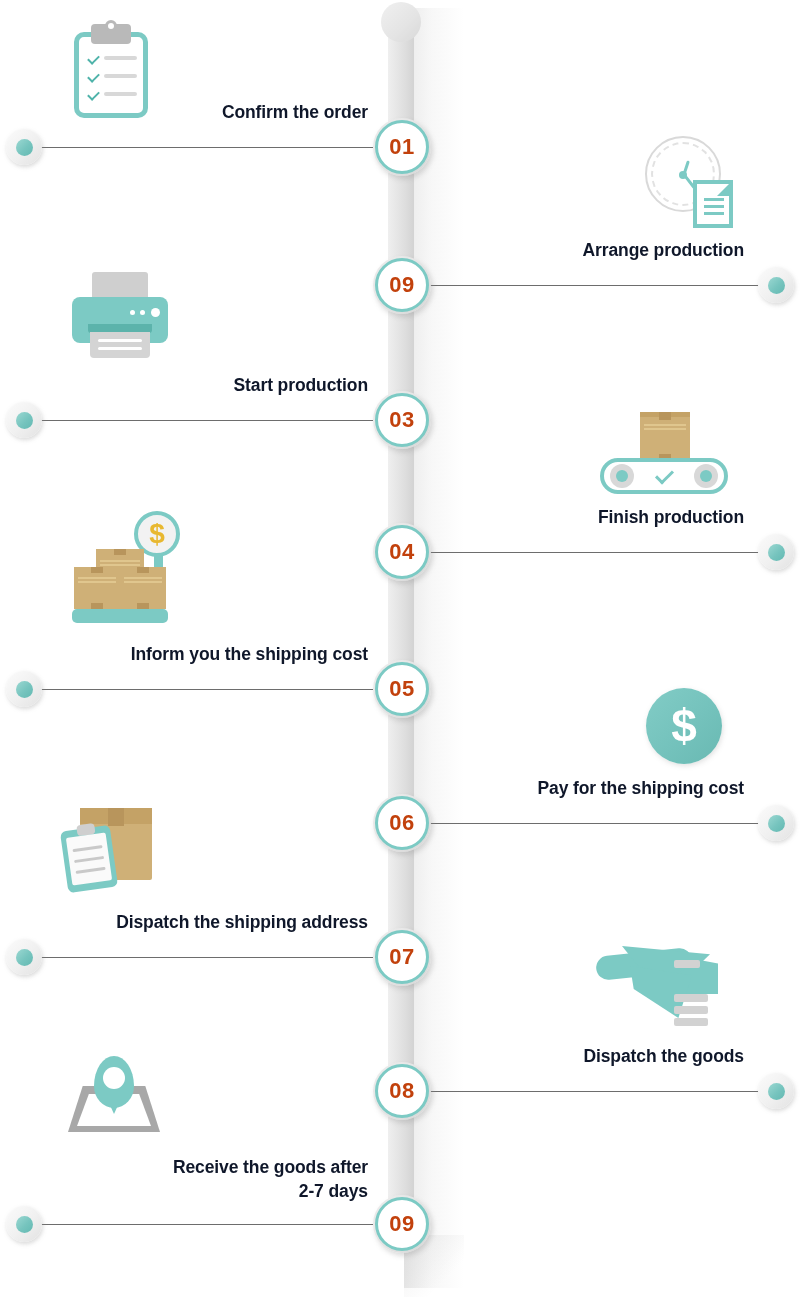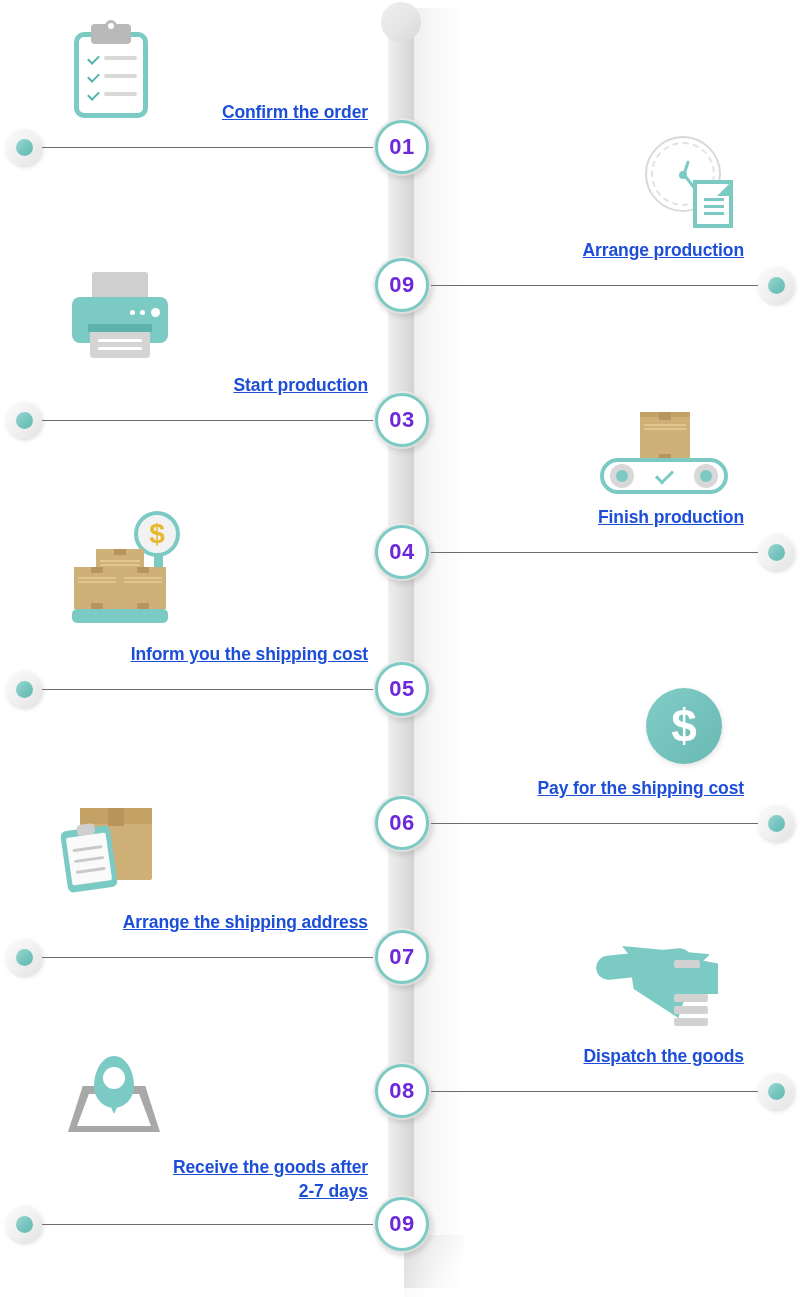--- a/index.html
+++ b/index.html
@@ -62,21 +62,21 @@
     display:flex;align-items:center;justify-content:center;
     box-shadow:2px 3px 5px rgba(140,140,140,0.30);
   }
   .step-inner{
     width:48px;height:48px;border-radius:50%;
     background:#ffffff;
     border:3px solid #7ccac4;
     display:flex;align-items:center;justify-content:center;
   }
   .step-num{
-    color:#6d28d9;
+    color:#c2410c;
     font-size:22px;
     font-weight:bold;
     letter-spacing:0.5px;
     line-height:1;
     font-family:"Liberation Sans", sans-serif;
   }
 
   
   .dot{
     position:absolute;top:-18px;
@@ -88,27 +88,26 @@
   .dot-core{
     width:17px;height:17px;border-radius:50%;
     background:linear-gradient(135deg,#9bd8d2 0%,#76c4be 55%,#63b9b2 100%);
   }
   .dot.left{left:6px;}
   .dot.right{left:758px;}
 
   
   .label{
     position:absolute;
-    color:#1d4ed8;
+    color:#0f172a;
     font-size:17.5px;
     font-weight:bold;
     line-height:1.35;
     letter-spacing:-0.1px;
     white-space:pre-line;
-    text-decoration:underline;
   }
   .label.left{right:432px;text-align:right;top:-46px;}
   .label.left.two-line{top:-68px;}
   .label.right{right:56px;top:-46px;}
 
   
   .icon{position:absolute;}
 
   
   .clipboard{width:86px;height:96px;}
@@ -393,21 +392,21 @@
         <div class="bc-pline" style="top:23px;"></div>
         <div class="bc-pline" style="top:34px;"></div>
       </div>
     </div>
   </div>
   <div class="row" style="top:957px;">
     <div class="conn left" style="width:347px;"></div>
     <div class="dot left">
         <div class="dot-core"></div>
       </div>
-    <div class="label left">Arrange the shipping address</div>
+    <div class="label left">Dispatch the shipping address</div>
     <div class="step">
       <div class="step-inner">
         <span class="step-num">07</span>
       </div>
     </div>
   </div>
 
   <div class="icon plane" style="left:596px;top:938px;">
     <div class="pl-body"></div>
     <div class="pl-wing"></div>

